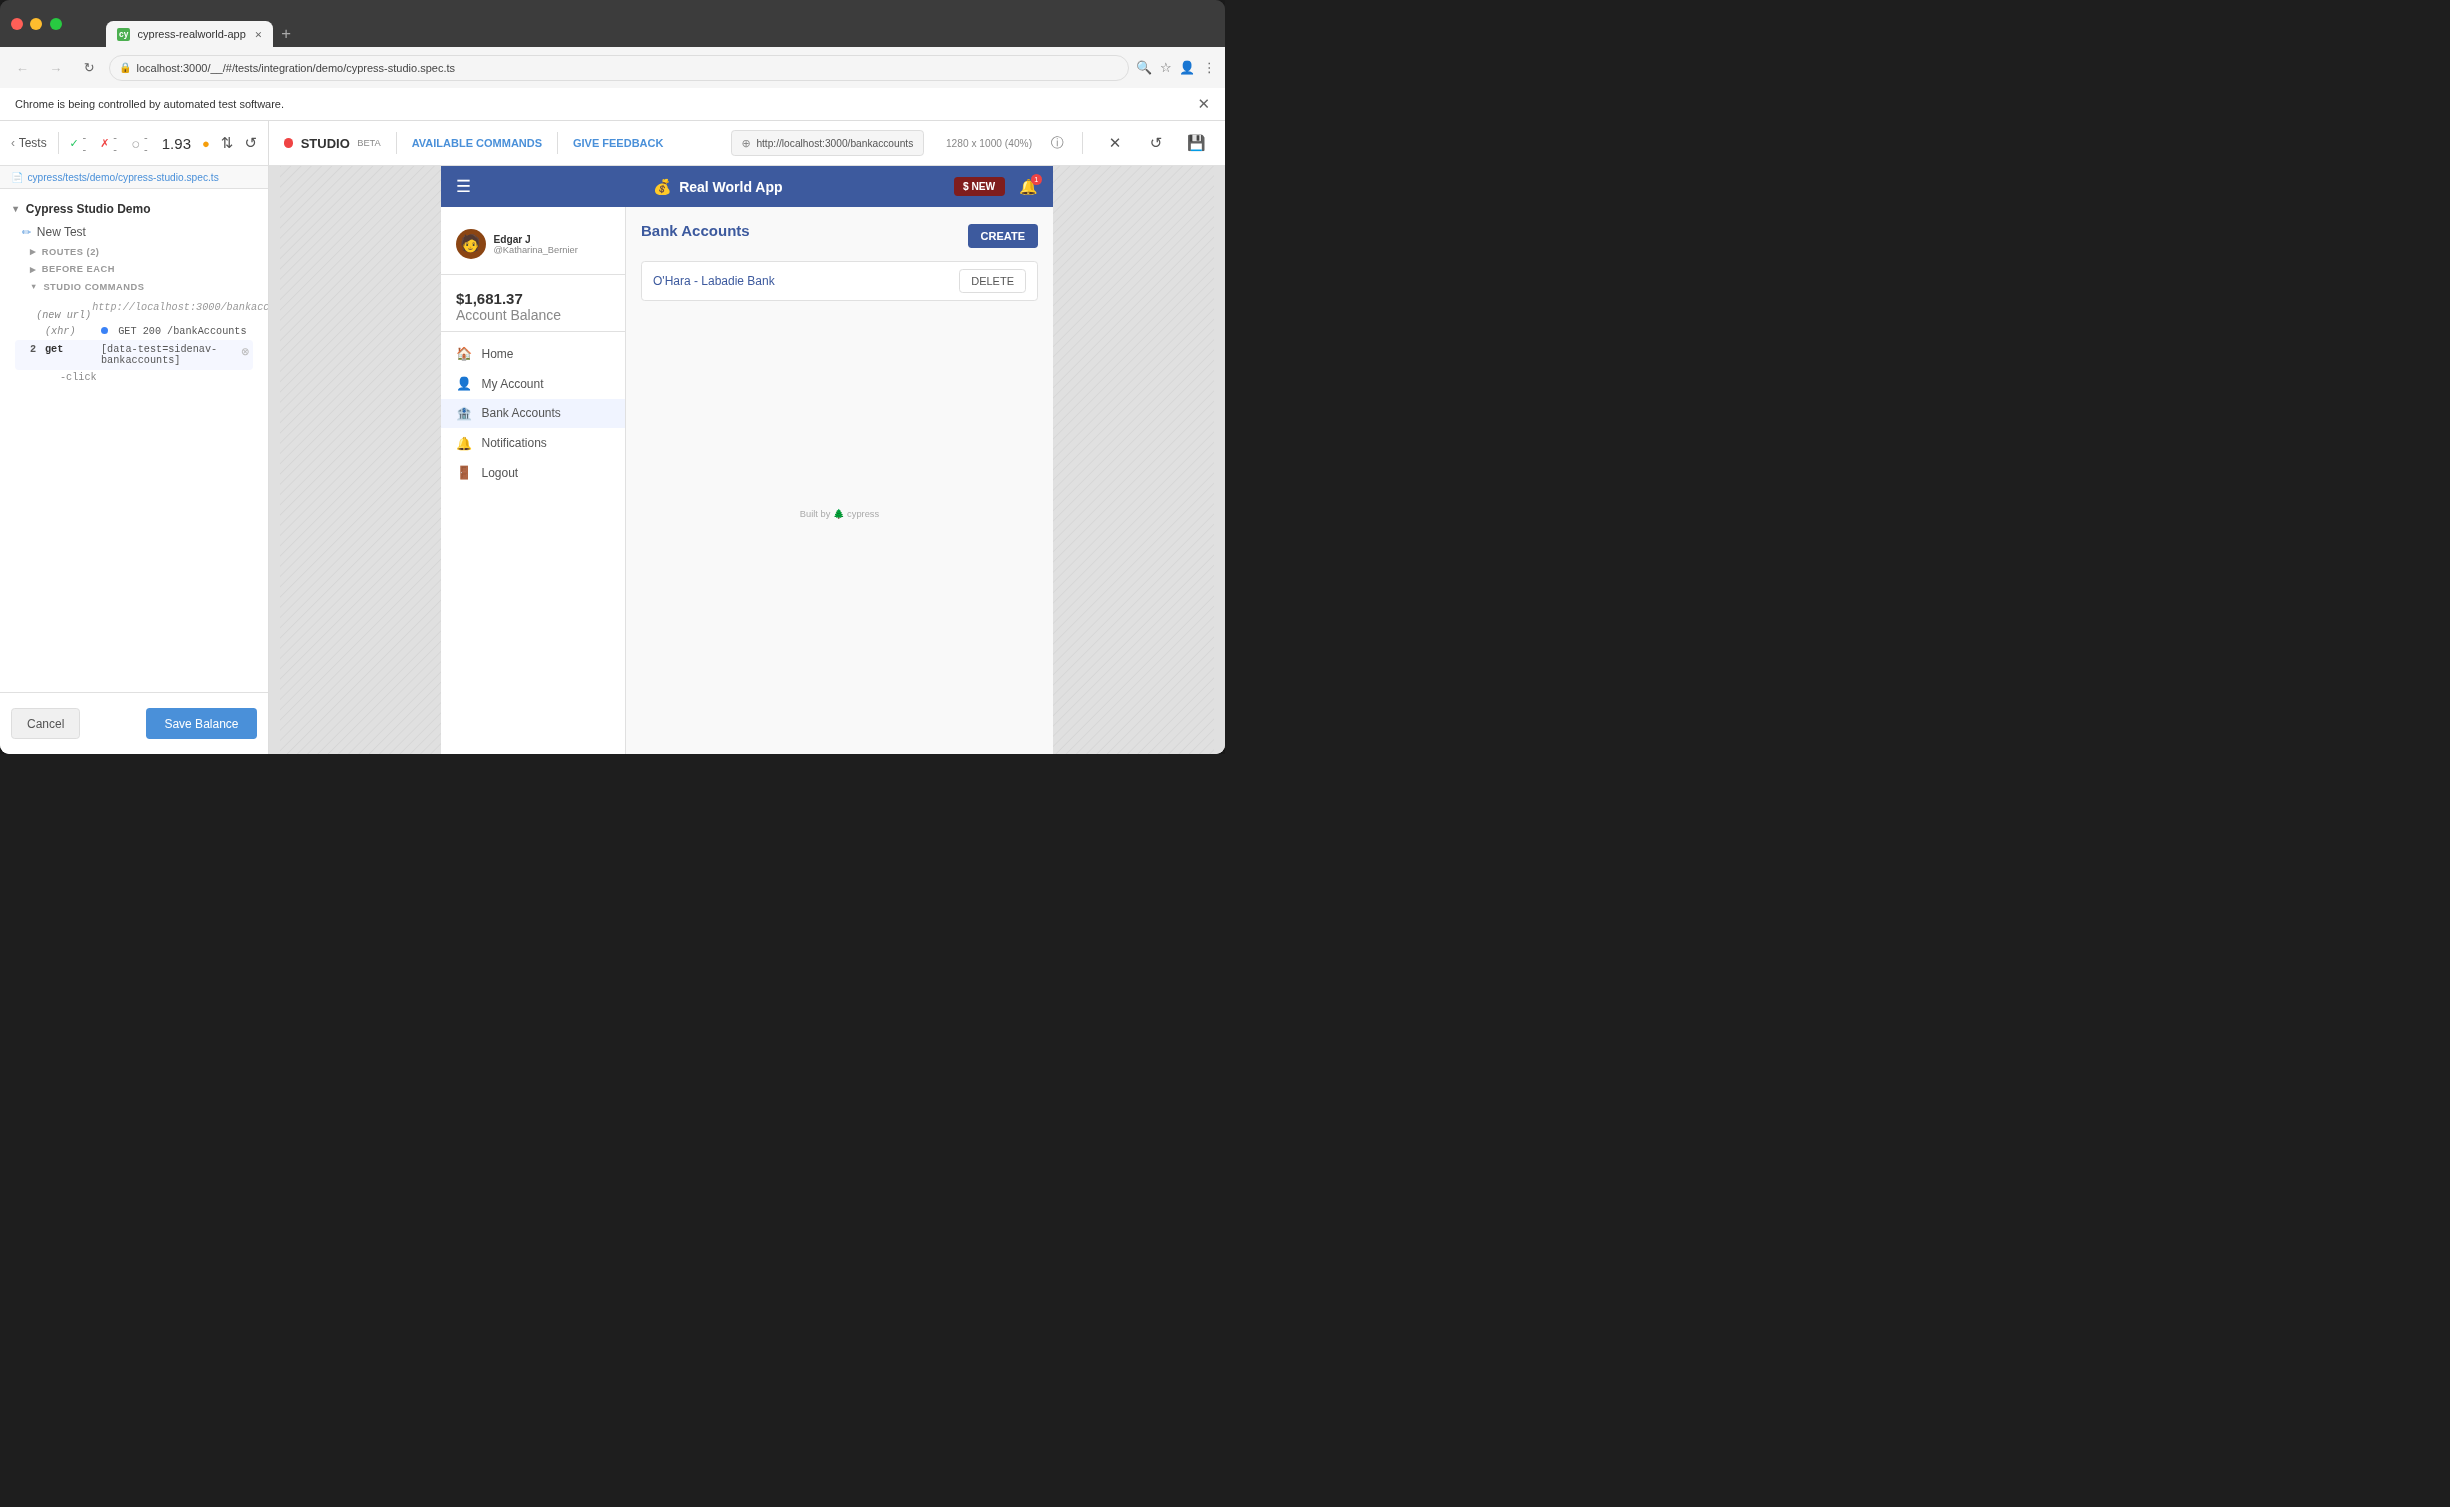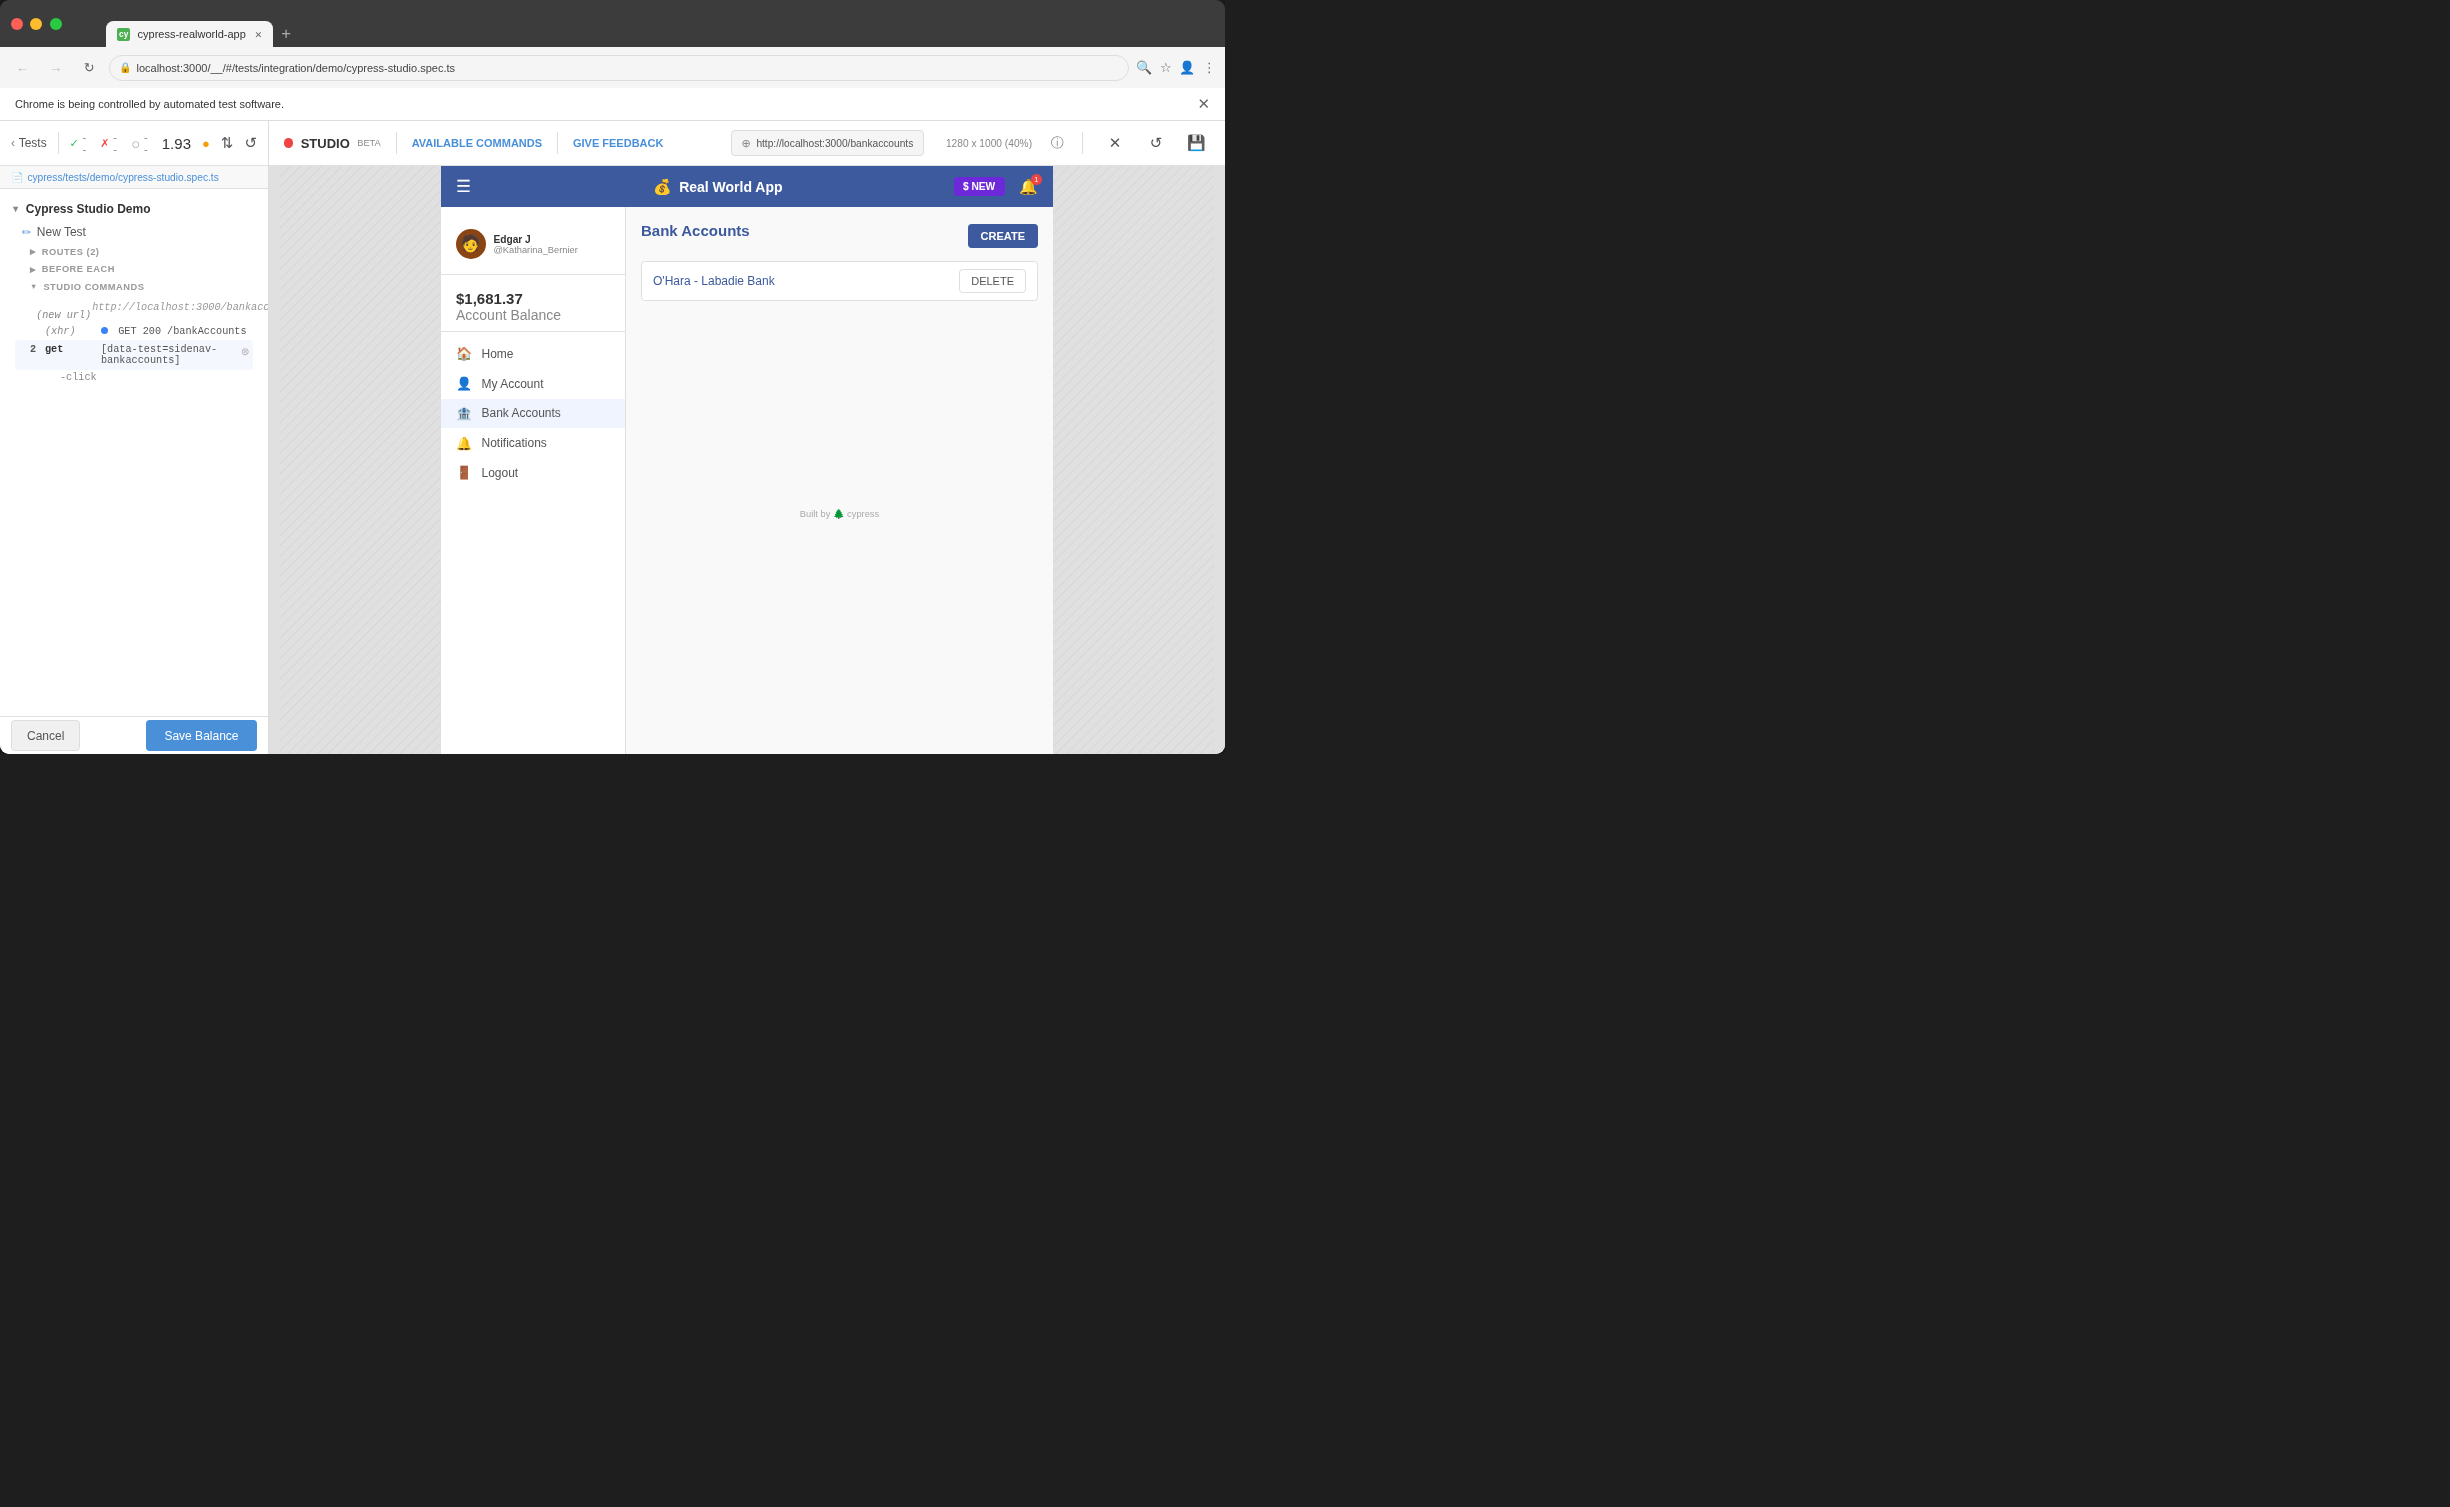--- a/index.html
+++ b/index.html
@@ -59,21 +59,21 @@
     .command-number { width: 15px; color: #999; font-size: 10.2px; }
     .command-name { color: #555; min-width: 56px; }
     .command-arg { color: #888; flex: 1; }
     .command-arg.url-style { color: #999; font-style: italic; }
     .xhr-dot { width: 7.4px; height: 7.4px; border-radius: 50%; background: #3b82f6; display: inline-block; margin-right: 3.7px; }
     .xhr-text { color: #555; }
     .command-cancel-btn { color: #bbb; cursor: pointer; font-size: 13px; margin-left: 3.7px; }
 
     .click-label { padding: 2.8px 0 2.8px 45px; font-size: 10.2px; font-family: 'Courier New', monospace; color: #888; }
 
-    .bottom-buttons { padding: 3px 11px; display: flex; gap: 7.4px; justify-content: space-between; border-top: 0.9px solid #e0e0e0; }
+    .bottom-buttons { padding: 15px 11px; display: flex; gap: 7.4px; justify-content: space-between; border-top: 0.9px solid #e0e0e0; }
     .btn-cancel { background: #f0f0f0; border: 0.9px solid #ddd; border-radius: 3.7px; padding: 7.4px 15px; font-size: 12px; color: #555; cursor: pointer; }
     .btn-save { background: #4a90d9; border: none; border-radius: 3.7px; padding: 7.4px 18.5px; font-size: 12px; color: #fff; cursor: pointer; font-weight: 500; }
 
     
     .right-panel { flex: 1; display: flex; flex-direction: column; overflow: hidden; }
 
     .studio-toolbar { background: #fff; height: 45px; display: flex; align-items: center; padding: 0 15px; gap: 15px; border-bottom: 0.9px solid #e0e0e0; }
     .studio-logo { display: flex; align-items: center; gap: 7.4px; }
     .studio-dot { width: 9.3px; height: 9.3px; border-radius: 50%; background: #ef4444; }
     .studio-title { font-size: 13px; font-weight: 600; color: #333; }
@@ -87,21 +87,21 @@
     
     .app-frame { flex: 1; background: #e0e0e0; display: flex; align-items: flex-start; justify-content: center; padding: 0; overflow: hidden; position: relative; }
     .app-inner { width: 612px; height: 464px; background: #fff; overflow: hidden; display: flex; flex-direction: column; margin-top: 0; }
 
     
     .app-header { background: #3d5a9e; height: 41px; display: flex; align-items: center; padding: 0 15px; color: #fff; }
     .hamburger { font-size: 16.7px; cursor: pointer; margin-right: 11px; }
     .app-logo { display: flex; align-items: center; gap: 7.4px; flex: 1; justify-content: center; }
     .app-logo-icon { font-size: 15px; }
     .app-logo-text { font-size: 14px; font-weight: 600; }
-    .new-btn { background: #6d28d9; border: none; border-radius: 3.7px; padding: 3.7px 9.3px; font-size: 10.2px; color: #fff; cursor: pointer; font-weight: 600; }
+    .new-btn { background: #7f1d1d; border: none; border-radius: 3.7px; padding: 3.7px 9.3px; font-size: 10.2px; color: #fff; cursor: pointer; font-weight: 600; }
     .notif-bell { font-size: 15px; color: #ff9800; position: relative; cursor: pointer; margin-left: 7.4px; }
     .notif-badge { position: absolute; top: -3.7px; right: -3.7px; background: #ef4444; border-radius: 50%; width: 11px; height: 11px; font-size: 7.4px; color: #fff; display: flex; align-items: center; justify-content: center; }
 
     
     .app-body { display: flex; flex: 1; overflow: hidden; }
     .app-sidebar { width: 185px; background: #fff; border-right: 0.9px solid #e0e0e0; padding: 15px 0; }
     .user-info { padding: 7.4px 15px 15px; display: flex; align-items: center; gap: 7.4px; border-bottom: 0.9px solid #e0e0e0; margin-bottom: 7.4px; }
     .avatar { width: 30px; height: 30px; border-radius: 50%; background: #8B4513; display: flex; align-items: center; justify-content: center; overflow: hidden; }
     .avatar-img { font-size: 16.7px; }
     .user-details { font-size: 10.2px; }

